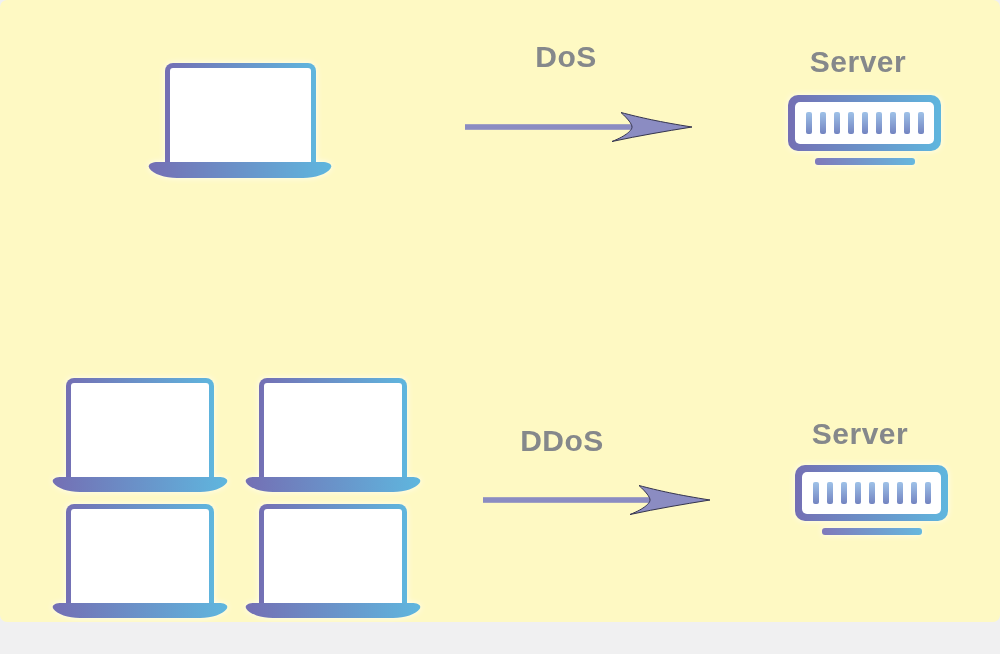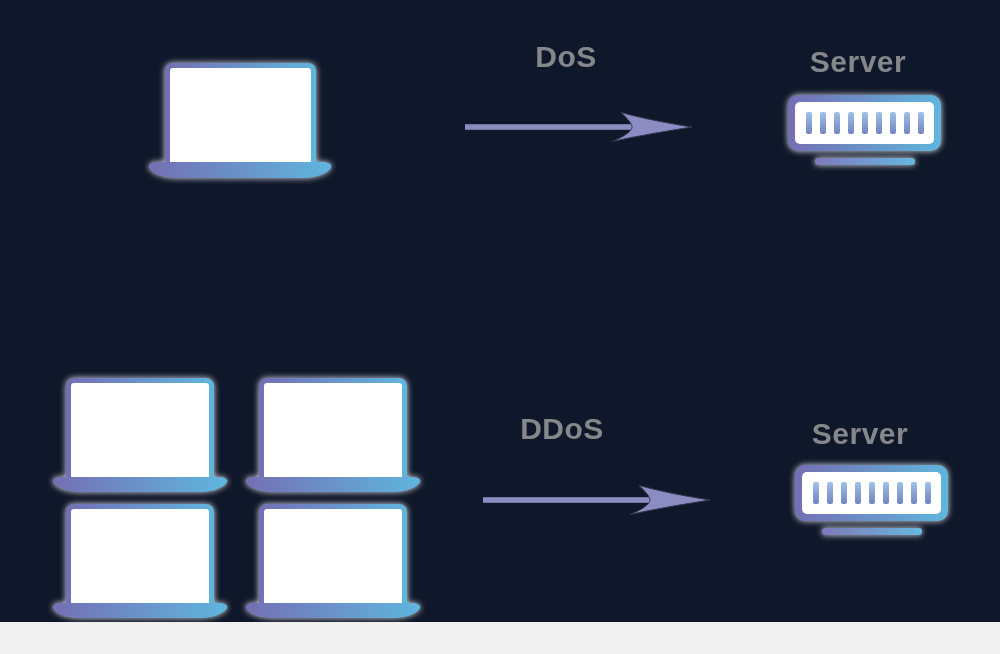--- a/index.html
+++ b/index.html
@@ -2,34 +2,34 @@
 <html><head>
 <meta charset="utf-8">
 <style>
   html,body{margin:0;padding:0;}
   body{
     width:1000px;height:654px;
     background:#f0f0f1;
     font-family:"Liberation Sans", sans-serif;
     overflow:hidden;
   }
-  .canvas{position:relative;width:1000px;height:622px;background:#0f172a;}
+  .canvas{position:relative;width:1000px;height:622px;background:#fef9c3;border-radius:7px;}
 
   
   .canvas{--gs:#746fb4;--ge:#5fb6de;}
 
   
   .diagram-label{
     position:absolute;width:200px;text-align:center;
     font-weight:bold;font-size:30px;letter-spacing:.5px;
     color:#85888b;user-select:none;
   }
   #label-dos{left:466px;top:40px;}
   #label-server-1{left:758px;top:45px;}
-  #label-ddos{left:462px;top:412px;}
+  #label-ddos{left:462px;top:424px;}
   #label-server-2{left:760px;top:417px;}
 
   
   .laptop{
     width:var(--bw);
     filter:drop-shadow(0 0 3px rgba(255,255,255,.85));
   }
   .screen{
     width:var(--sw);height:var(--sh);
     margin:0 auto;box-sizing:border-box;

